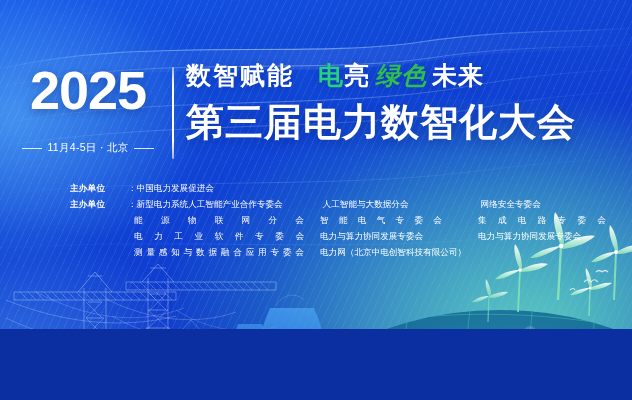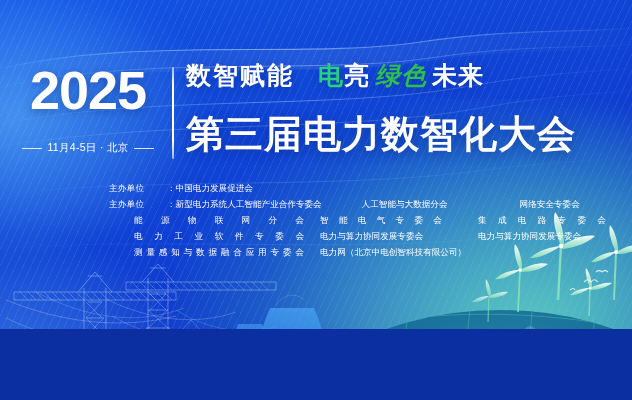--- a/index.html
+++ b/index.html
@@ -68,30 +68,30 @@
     text-align:center;
   }
   .sub-a{letter-spacing:2px;}
   .sub-gapA{display:inline-block;width:24px;}
   .sub-b{position:relative;color:#ffffff;letter-spacing:1px;}
   .sub-b .bolt{color:#27d07f;}
   .sub-green{color:#2fbe4f;font-style:italic;letter-spacing:1px;padding:0 5px;}
   .sub-c{letter-spacing:1px;}
 
   .maintitle{
-    margin-top:22px;
+    margin-top:10px;
     font-size:38px;line-height:44px;font-weight:bold;color:#ffffff;
     letter-spacing:1px;white-space:nowrap;
     text-shadow:0 3px 12px rgba(0,22,95,.38);
   }
 
   
   .orgs{position:absolute;left:70px;top:180px;width:520px;color:#fff;}
   .org-row{display:flex;align-items:baseline;font-size:8.6px;line-height:16px;white-space:nowrap;}
-  .org-label{font-weight:normal;letter-spacing:.2px;width:58px;flex:0 0 58px;margin-left:39px;}
+  .org-label{font-weight:bold;letter-spacing:.2px;width:58px;flex:0 0 58px;}
   .org-colon{flex:0 0 6px;}
   .c1{flex:0 0 186px;}
   .c2{flex:0 0 130px;}
   .c3{flex:0 0 auto;margin-left:28px;}
   .just{display:flex;justify-content:space-between;}
   .just > span{display:block;}
   .c1.just{width:186px;padding-right:16px;}
   .c2.just{width:130px;padding-right:8px;}
   .c3.just{width:128px;}
   .org-indent{flex:0 0 64px;}

